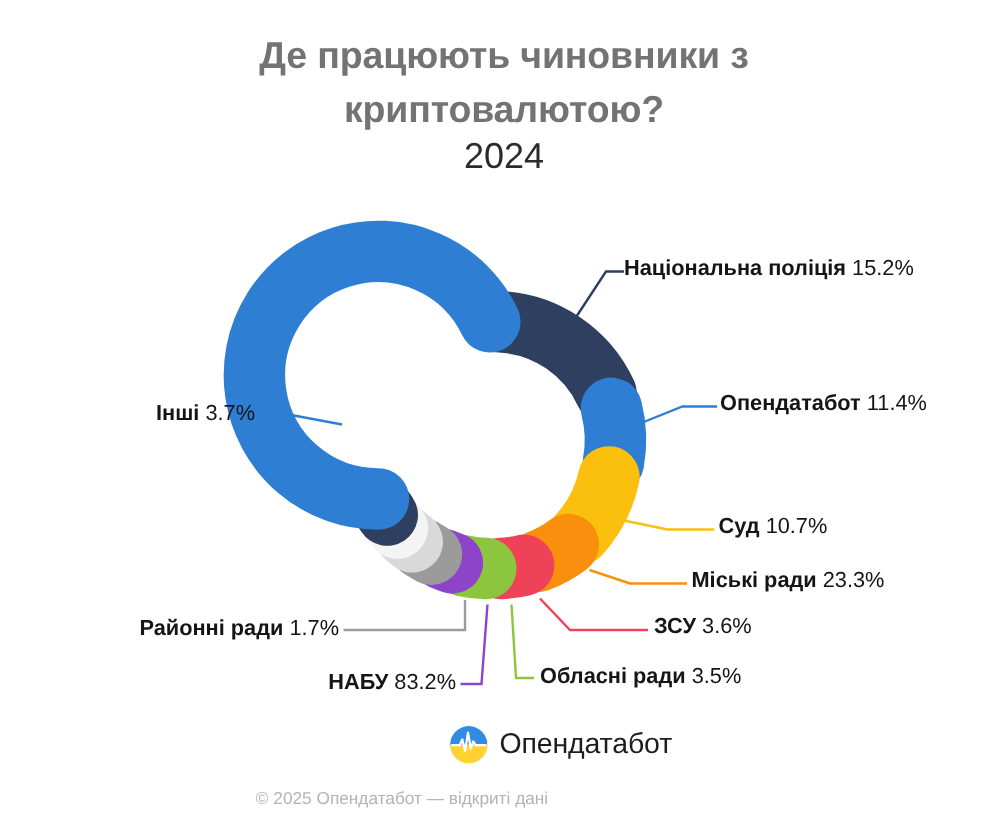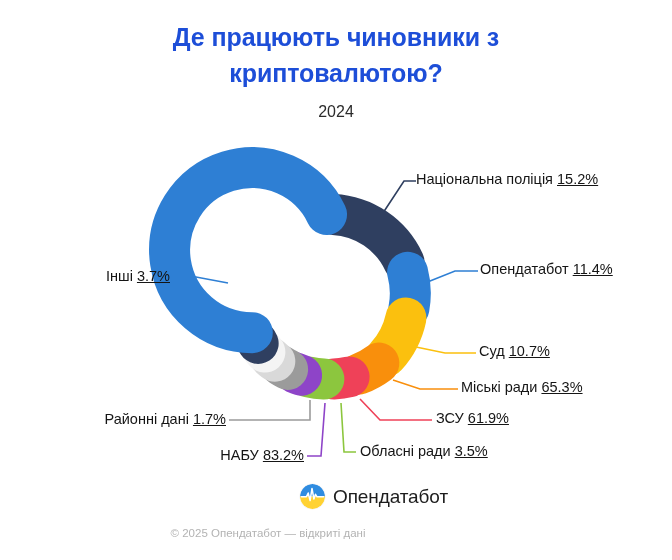--- a/index.html
+++ b/index.html
@@ -27,28 +27,27 @@
     position: absolute;
     left: 0;
     top: 20px;
     width: 672px;
     text-align: center;
   }
   .chart-title {
     font-size: 25px;
     font-weight: bold;
     line-height: 1.42;
-    color: #1d4ed8;
+    color: #737373;
     letter-spacing: -0.1px;
     padding: 0 110px;
     margin: 0;
   }
   .chart-subtitle {
-    margin-top: 12px;
-    font-size: 16px;
+    font-size: 24px;
     font-weight: normal;
     color: #2b2b2b;
   }
 
   
   .chart-area {
     position: absolute;
     left: 0;
     top: 0;
     width: 672px;
@@ -62,26 +61,25 @@
 
   
   .dlabel {
     position: absolute;
     font-size: 14.5px;
     white-space: nowrap;
     color: #151515;
     line-height: 1;
   }
   .dlabel .nm {
-    font-weight: normal;
+    font-weight: bold;
     margin-top: 24px;
   }
   .dlabel .pc {
     font-weight: normal;
-    text-decoration: underline;
   }
   .dlabel.r { text-align: left; }
   .dlabel.l { text-align: right; }
 
   
   .brand {
     position: absolute;
     left: 0;
     top: 484px;
     width: 672px;
@@ -177,40 +175,40 @@
       <span class="pc">11.4%</span>
     </div>
 
     <div class="dlabel r" style="left:479px; top:344px;">
       <span class="nm">Суд</span>
       <span class="pc">10.7%</span>
     </div>
 
     <div class="dlabel r" style="left:461px; top:380px;">
       <span class="nm">Міські ради</span>
-      <span class="pc">65.3%</span>
+      <span class="pc">23.3%</span>
     </div>
 
     <div class="dlabel r" style="left:436px; top:411px;">
       <span class="nm">ЗСУ</span>
-      <span class="pc">61.9%</span>
+      <span class="pc">3.6%</span>
     </div>
 
     <div class="dlabel r" style="left:360px; top:444px;">
       <span class="nm">Обласні ради</span>
       <span class="pc">3.5%</span>
     </div>
 
     <div class="dlabel l" style="right:368px; top:448px;">
       <span class="nm">НАБУ</span>
       <span class="pc">83.2%</span>
     </div>
 
     <div class="dlabel l" style="right:446px; top:412px;">
-      <span class="nm">Районні дані</span>
+      <span class="nm">Районні ради</span>
       <span class="pc">1.7%</span>
     </div>
 
     <div class="dlabel l" style="right:502px; top:269px;">
       <span class="nm">Інші</span>
       <span class="pc">3.7%</span>
     </div>
   </div>
 
   <div class="brand">

